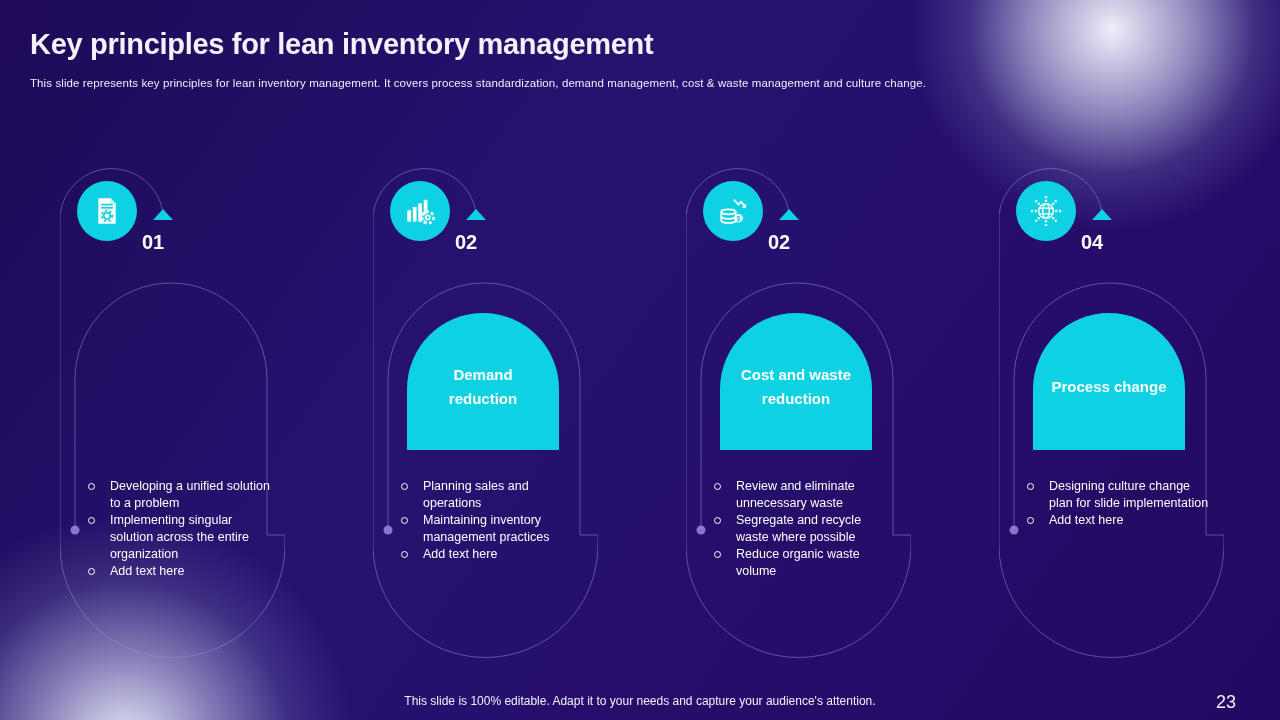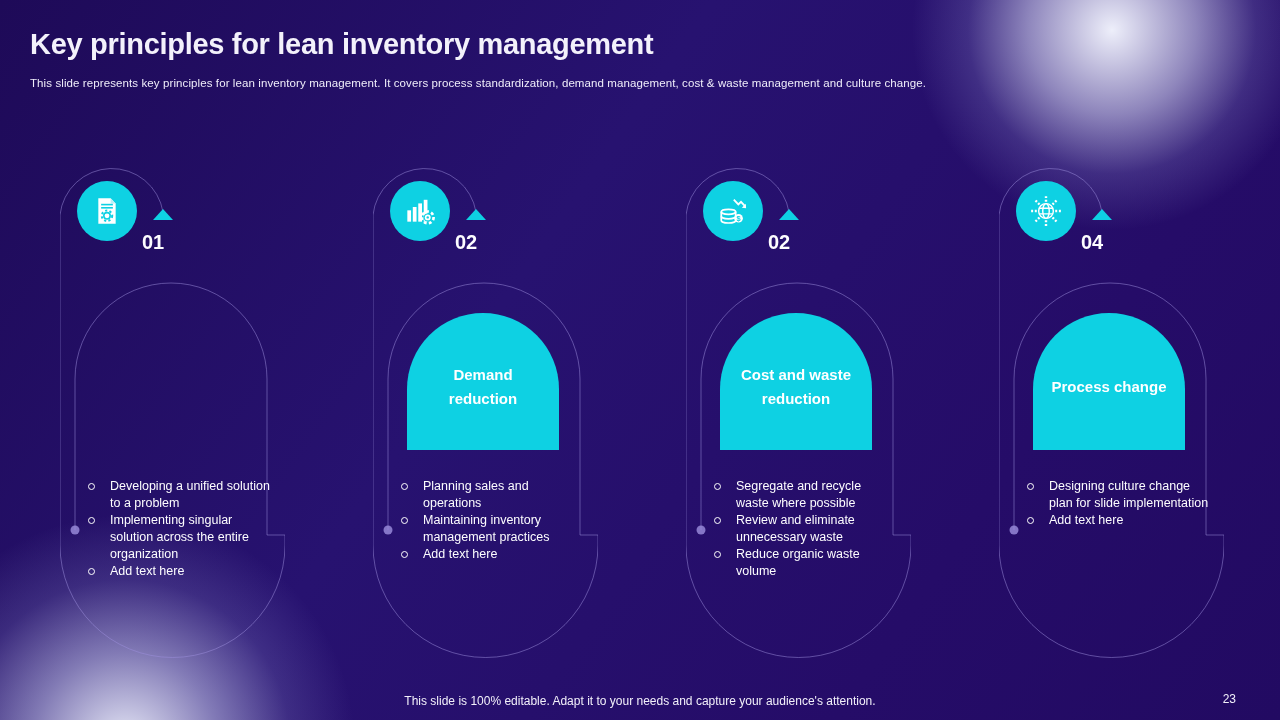--- a/index.html
+++ b/index.html
@@ -51,21 +51,21 @@
   }
   .bullets li::before{
     content:"";position:absolute;left:4px;top:5px;width:5px;height:5px;
     border:1px solid #fff;border-radius:50%;
   }
   .footer-note{
     position:absolute;left:0;top:694px;width:1280px;text-align:center;
     font-size:12px;color:#f2f0fa;
   }
   .page-number{
-    position:absolute;right:44px;top:692px;font-size:12px;color:#f2f0fa;
+    position:absolute;right:44px;top:692px;font-size:18px;color:#f2f0fa;
   }
 </style>
 </head>
 <body>
 
 <div id="stage">
   <div class="page-title">Key principles for lean inventory management</div>
   <div class="page-subtitle">This slide represents key principles for lean inventory management. It covers process standardization, demand management, cost &amp; waste management and culture change.</div>
 
   <div id="columns">
@@ -137,22 +137,22 @@
             <path d="M21.6 6.5l.2 3.4-3.2-.4z" fill="#ffffff"></path>
             <circle cx="16.2" cy="17.4" r="3.2" fill="#ffffff"></circle>
             <text x="16.2" y="19.4" font-size="5.6" font-weight="bold" fill="#0ed1e3" text-anchor="middle" font-family="Liberation Sans, sans-serif">$</text>
           </svg>
         </div>
     <div class="number">02</div>
     <div class="arch">
       <div class="arch-title">Cost and waste reduction</div>
     </div>
     <ul class="bullets">
+      <li>Review and eliminate unnecessary waste</li>
       <li>Segregate and recycle waste where possible</li>
-      <li>Review and eliminate unnecessary waste</li>
       <li>Reduce organic waste volume</li>
     </ul>
   </div>
       <div class="column">
     <svg class="deco" width="225" height="505" viewBox="0 0 225 505">
       <path class="deco-path" d="M 15 370 L 15 219 A 96 96 0 0 1 207 219 L 207 375 L 225 375 L 225 385 A 112.5 112.5 0 0 1 0 385 L 0 55 A 52 52 0 0 1 103 52"></path>
       <circle class="deco-dot" cx="15" cy="370" r="4.5"></circle>
       <polygon class="deco-arrow" points="93,60 113,60 103,49"></polygon>
     </svg>
     <div class="icon-circle">

